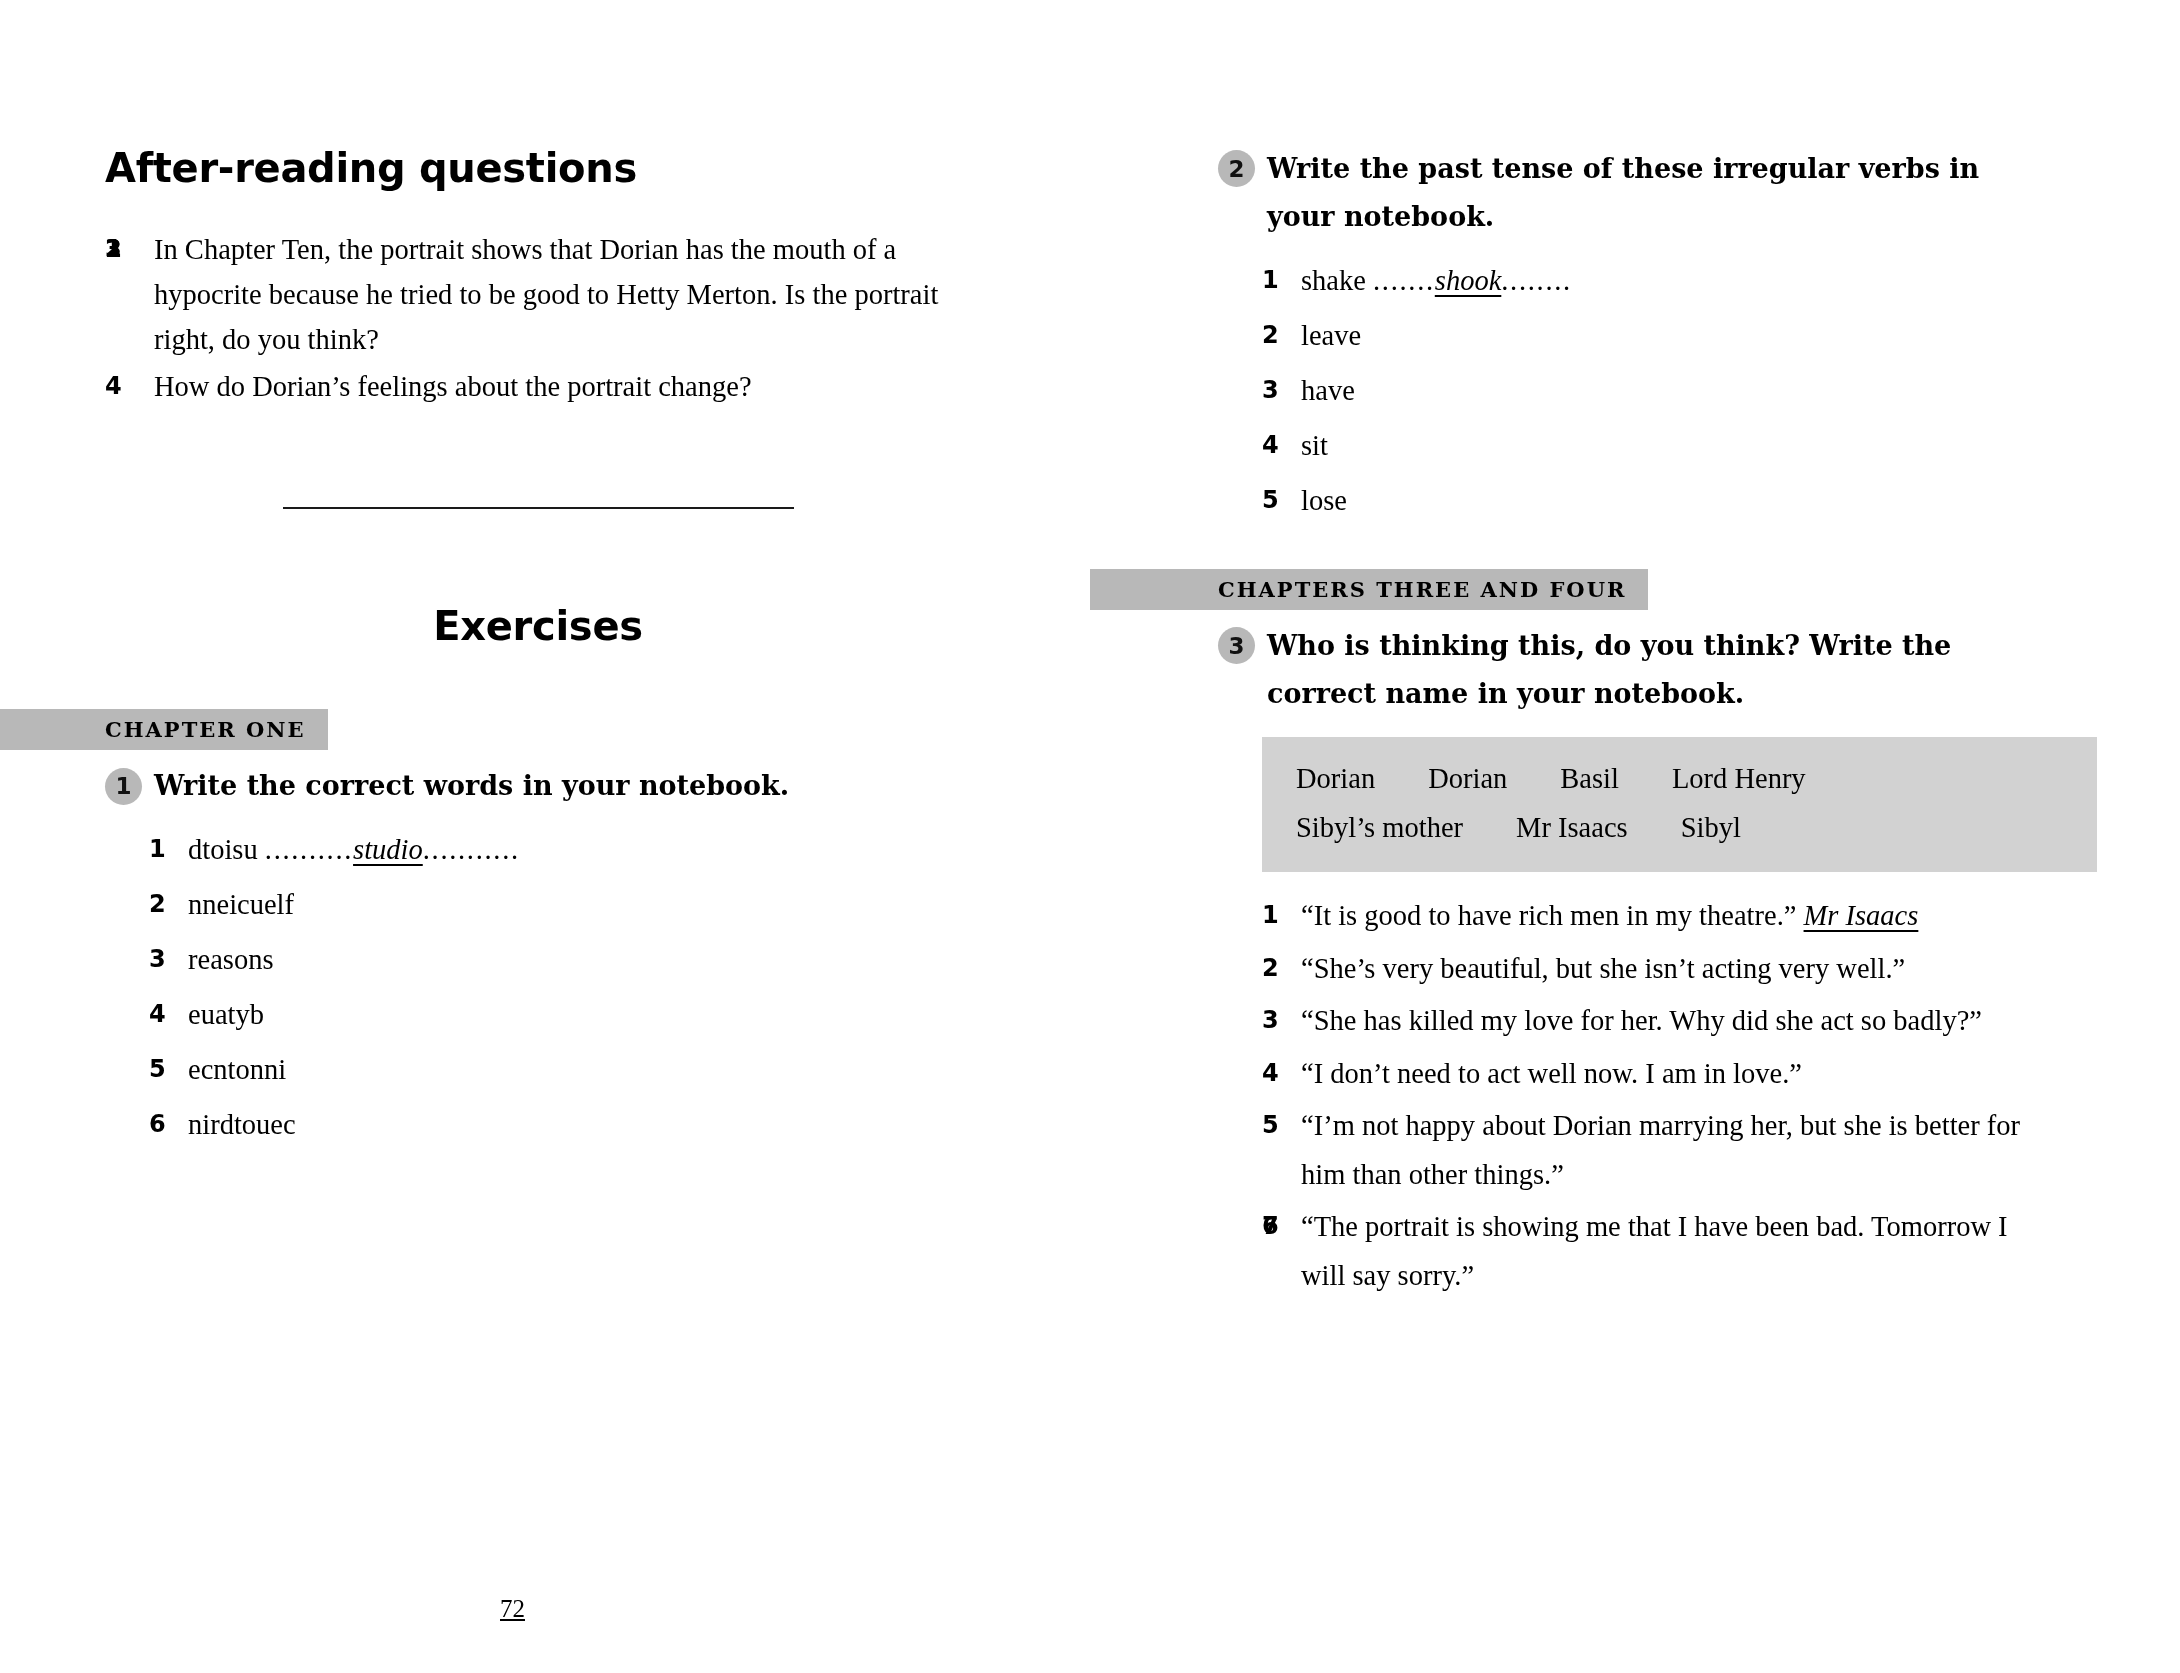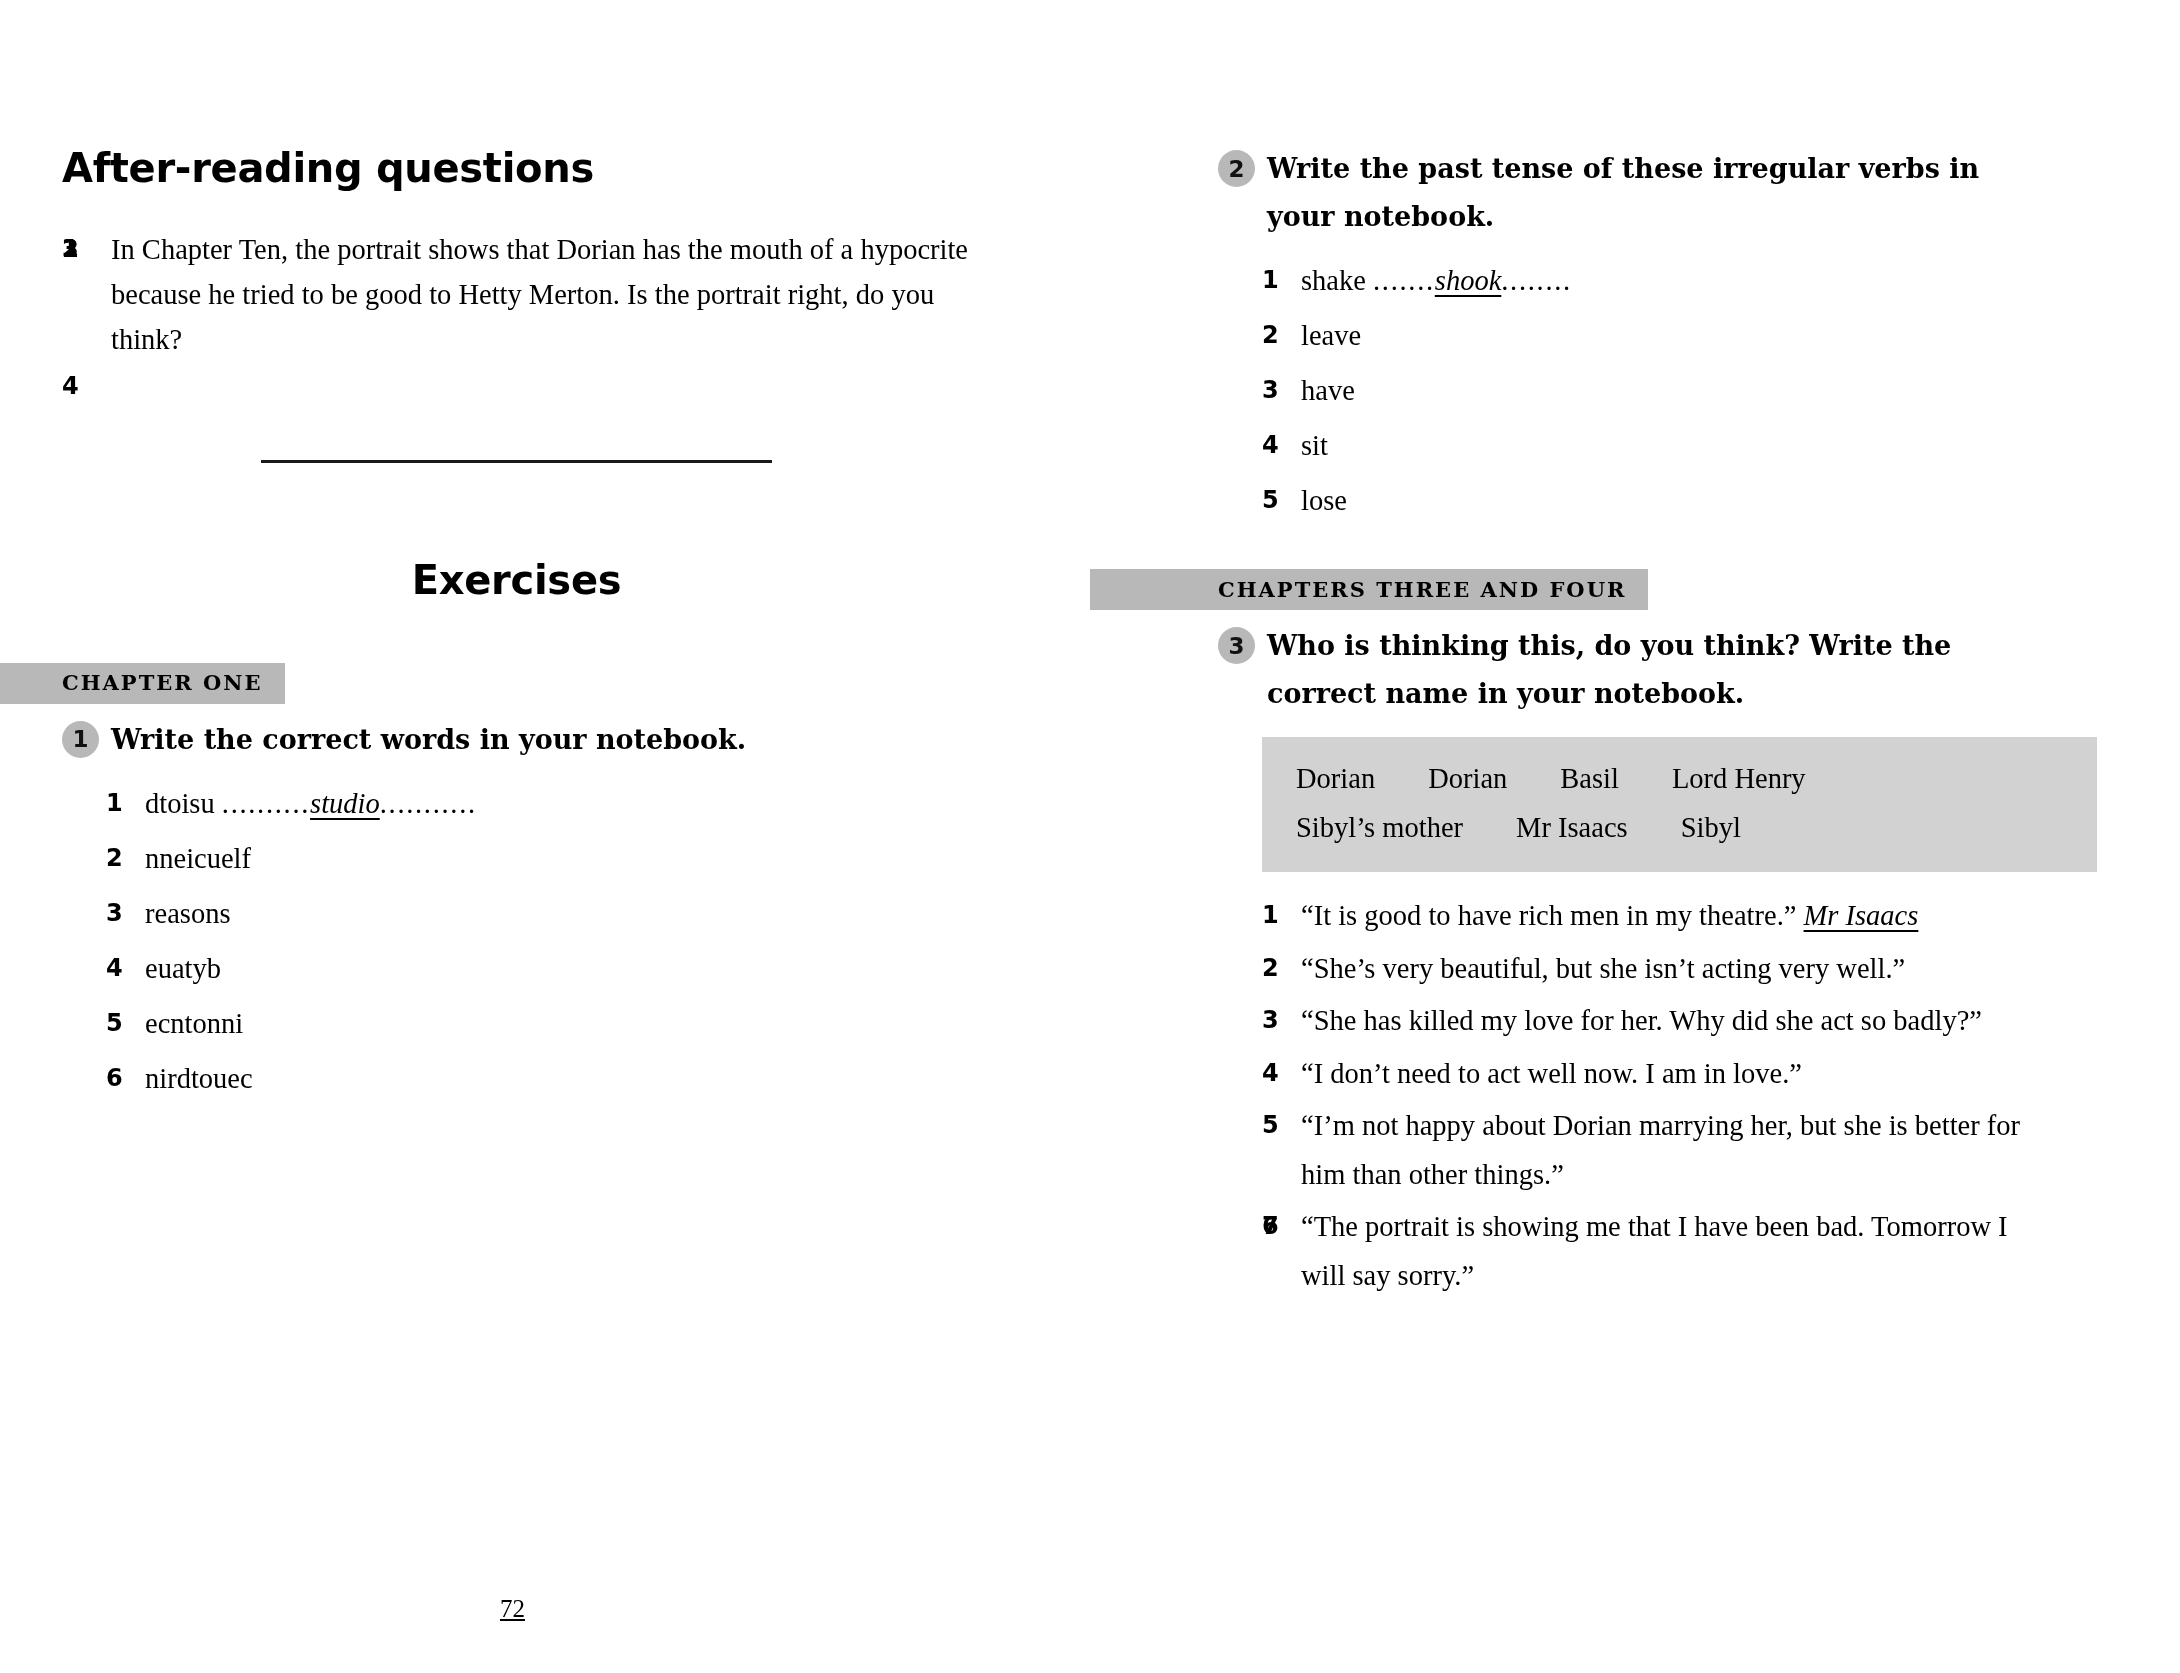--- a/index.html
+++ b/index.html
@@ -20,21 +20,21 @@
     width: 2181px;
     height: 1674px;
     box-sizing: border-box;
   }
   .page {
     position: relative;
     box-sizing: border-box;
   }
   .page-left {
     width: 1090px;
-    padding: 145px 119px 0 62px;
+    padding: 145px 119px 0 105px;
   }
   .page-right {
     width: 1090px;
     padding: 145px 128px 0 128px;
   }
 
   
   h1.section-title {
     font-family: "DejaVu Sans", sans-serif;
     font-weight: bold;
@@ -222,20 +222,21 @@
       </li>
       <li>
         <span class="num">2</span>
       </li>
       <li>
         <span class="num">3</span>
         <span>In Chapter Ten, the portrait shows that Dorian has the mouth of a hypocrite because he tried to be good to Hetty Merton. Is the portrait right, do you think?</span>
       </li>
       <li>
         <span class="num">4</span>
+        <span>How do Dorian’s feelings about the portrait change?</span>
       </li>
     </ol>
 
     <div class="rule"></div>
 
     <h1 class="section-title centered" style="margin-top:94px;margin-bottom:60px;">Exercises</h1>
 
     <div class="chapter-band band-left">CHAPTER ONE</div>
 
     <div class="exercise">

